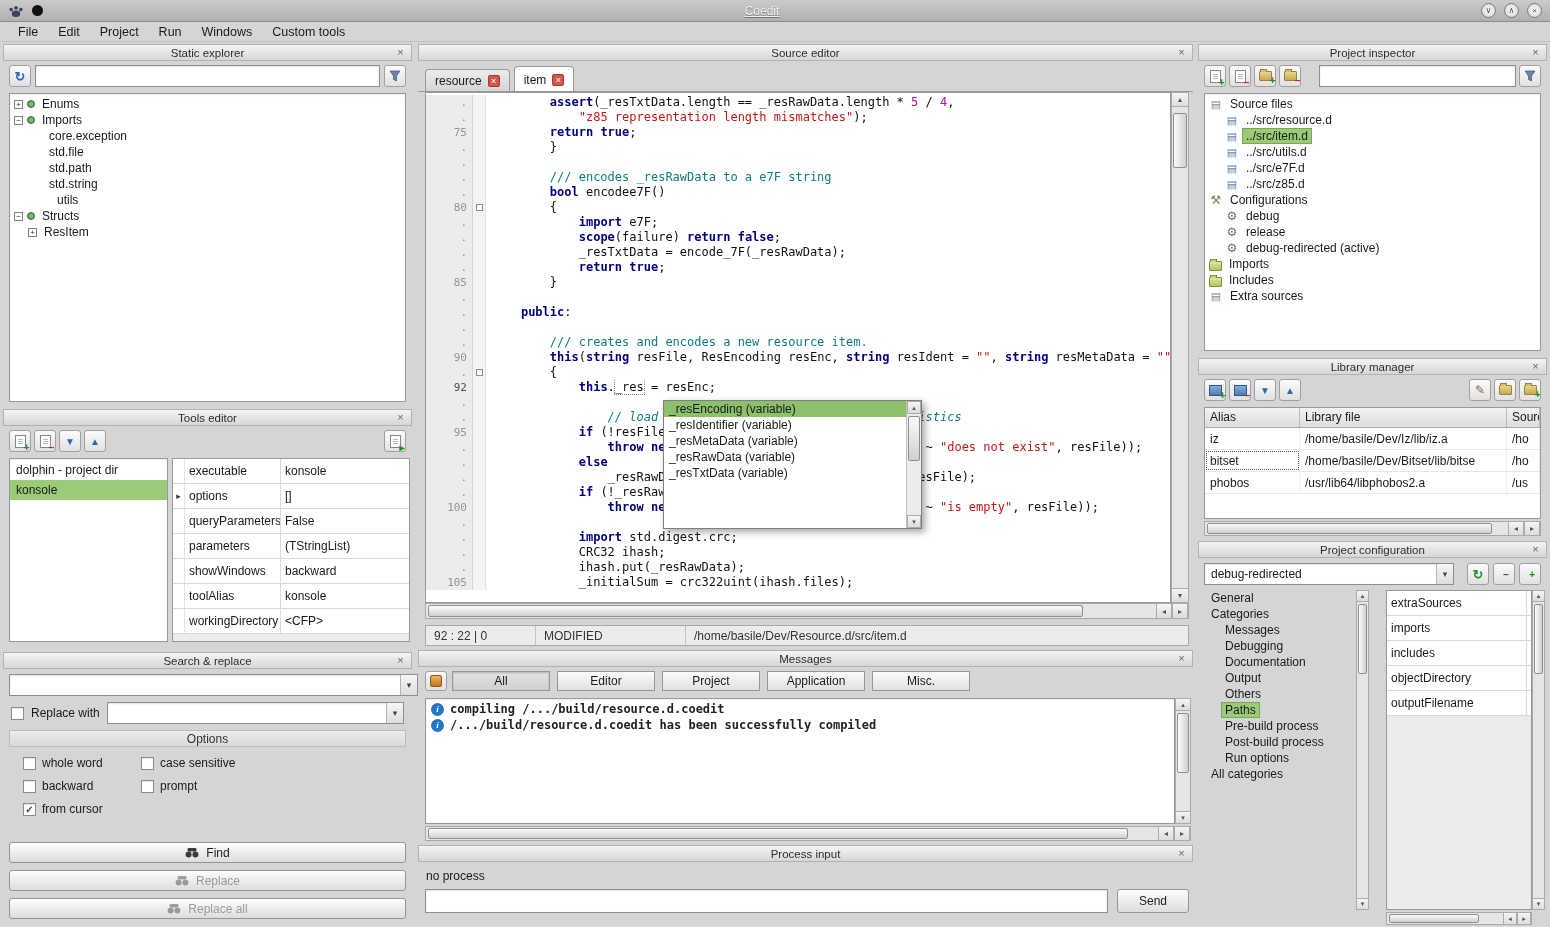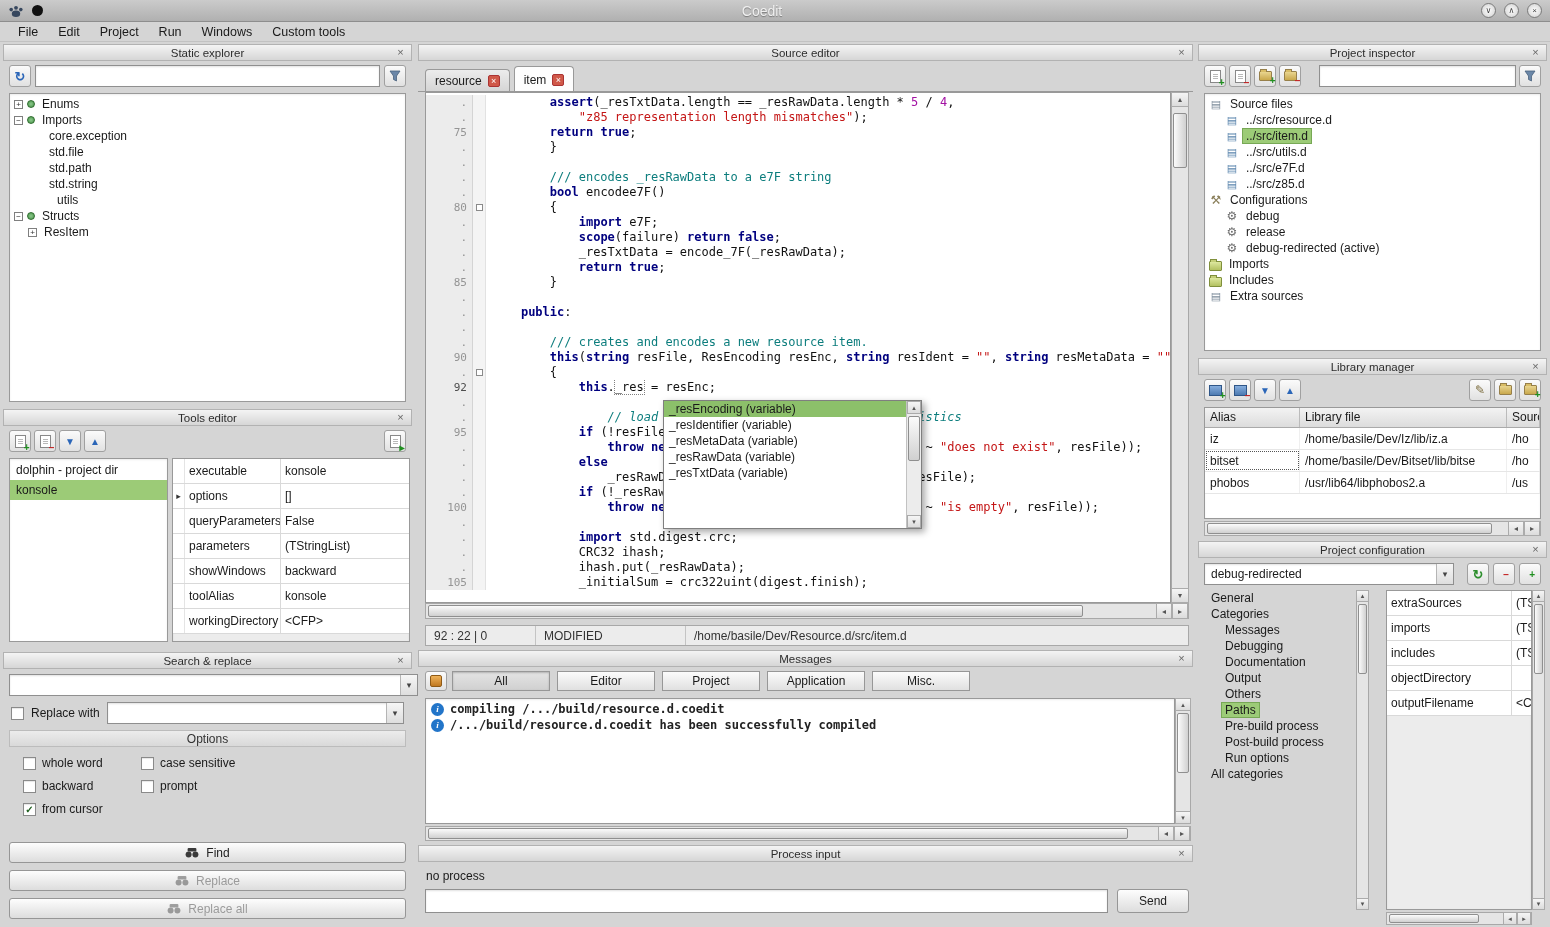--- a/index.html
+++ b/index.html
@@ -8,21 +8,21 @@
     position:relative; background:#d5d5d5; overflow:hidden;
     font-family:"Liberation Sans", sans-serif; font-size:12px; color:#1a1a1a;
     cursor:default; user-select:none;
   }
   .abs { position:absolute; }
 
   
   .titlebar { left:0; top:0; width:1550px; height:22px;
     background:linear-gradient(#cbcbcb,#b0b0b0); border-bottom:1px solid #8e8e8e;
     display:flex; align-items:center; padding:0 8px; gap:8px; }
-  .title-text { flex:1; text-align:center; font-size:14px; color:#f0f0f0; text-shadow:0 1px 1px rgba(0,0,0,.35); }
+  .title-text { flex:1; text-align:center; font-size:12px; color:#f0f0f0; text-shadow:0 1px 1px rgba(0,0,0,.35);text-decoration:underline; }
   .win-btn { width:15px; height:15px; border-radius:50%; border:1px solid #7a7a7a;
     background:radial-gradient(#fdfdfd,#cfcfcf); display:flex; align-items:center; justify-content:center;
     font-size:8px; color:#444; flex:none; }
   .blackdot { width:11px; height:11px; border-radius:50%; background:#111; flex:none; }
   .menubar { left:0; top:22px; width:1550px; height:20px; background:#d5d5d5;
     border-bottom:1px solid #c2c2c2; display:flex; align-items:center; padding-left:8px; }
   .menu-item { padding:2px 10px; font-size:12.5px; }
 
   
   .panel { position:absolute; }
@@ -71,21 +71,21 @@
 
   
   .grid { background:#ececec; }
   .grid-row { display:flex; height:25px; border-bottom:1px solid #d9d9d9; background:#fff; align-items:stretch; }
   .gm { width:12px; flex:none; color:transparent; text-align:center; font-size:9px; line-height:25px;
     border-right:1px solid #e4e4e4; }
   .gm.on { color:#333; }
   .grid-name { border-right:1px solid #d9d9d9; padding:0 4px; overflow:hidden; white-space:nowrap;
     display:flex; align-items:center; flex:none; }
   .grid-val { flex:1; padding:0 4px; overflow:hidden; white-space:nowrap; display:flex; align-items:center; }
-  .w96 { width:96px; } .w125 { width:125px; }
+  .w96 { width:96px; } .w125 { width:140px; }
 
   
   .tool-row { height:20px; display:flex; align-items:center; padding:0 6px; font-size:12px; white-space:nowrap; }
   .tool-row.sel { background:#9ccb77; }
 
   
   .tabbar { display:flex; align-items:flex-end; gap:4px; }
   .tab { height:23px; padding:0 9px; display:flex; align-items:center; gap:6px;
     border:1px solid #999; border-bottom:none; border-radius:4px 4px 0 0;
     background:linear-gradient(#ececec,#d4d4d4); font-size:12px; }
@@ -642,21 +642,21 @@
 
       <div class="ed-row">
         <span class="ed-g">.</span>
         <span class="ed-f"></span>
         <span class="ed-c"><span class="tk-p">            ihash.put(_resRawData);</span></span>
       </div>
 
       <div class="ed-row">
         <span class="ed-g">105</span>
         <span class="ed-f"></span>
-        <span class="ed-c"><span class="tk-p">            _initialSum = crc322uint(digest.finish);</span></span>
+        <span class="ed-c"><span class="tk-p">            _initialSum = crc322uint(ihash.files);</span></span>
       </div>
     </div>
 
   <div class="vsb" style="left:753px; top:48px; width:18px; height:511px;">
     <span class="sb-btn" style="top:-1px;">▴</span>
     <span class="sb-thumb" style="top:20px; height:55px;"></span>
     <span class="sb-btn" style="bottom:-1px;">▾</span>
   </div>
 
   <div class="hsb" style="left:7px; top:559px; width:764px; height:16px;">

